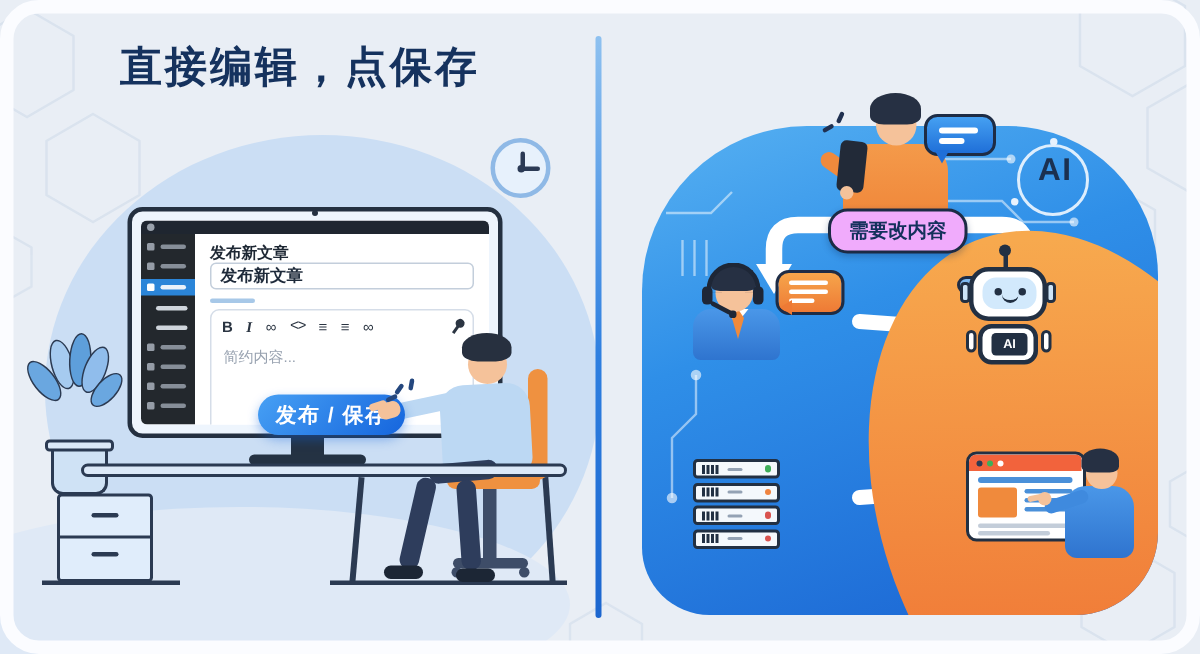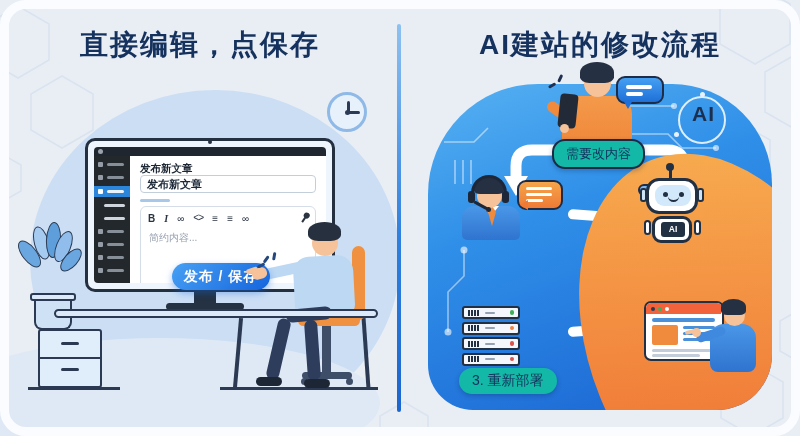--- a/index.html
+++ b/index.html
@@ -113,21 +113,21 @@
   .p2-phone{left:559px;top:94px;width:18px;height:34px;background:#222a38;border-radius:4px;transform:rotate(6deg);z-index:5;}
   .p2-hand{left:560px;top:124px;width:9px;height:9px;background:#f5c29a;border-radius:50%;z-index:6;}
   .p2-spark{width:8px;height:2.5px;background:#203050;border-radius:2px;z-index:5;}
   .ps1{left:548px;top:84px;transform:rotate(-30deg);} .ps2{left:556px;top:77px;transform:rotate(-65deg);}
   .bubble-blue{left:616px;top:76px;width:48px;height:28px;background:linear-gradient(180deg,#45a0f2,#1f6fd8);
                border:2.5px solid #1e2c45;border-radius:9px;z-index:5;}
   .bubble-blue .l1{left:8px;top:7px;width:26px;height:3.5px;background:#fff;border-radius:2px;}
   .bubble-blue .l2{left:8px;top:14px;width:17px;height:3.5px;background:#fff;border-radius:2px;}
   .bubble-blue .tail{left:5px;top:22px;width:0;height:0;border:5px solid transparent;border-top:9px solid #1f6fd8;}
 
-  .pill{background:#14b8a6;color:#14315c;font-weight:400;border-radius:15px;z-index:6;white-space:nowrap;
+  .pill{background:#f0abfc;color:#14315c;font-weight:700;border-radius:15px;z-index:6;white-space:nowrap;
         box-shadow:0 2px 5px rgba(10,40,90,.3);}
   .trigger{left:552px;top:139px;font-size:13px;padding:4px 12px;border:2px solid #1c2b45;border-radius:13px;}
   .step{font-size:14px;padding:4px 13px;}
   .st1{left:459px;top:237px;} .st2{left:641px;top:237px;} .st3{left:459px;top:368px;} .st4{left:636px;top:368px;}
 
   .p3-suit{left:462px;top:206px;width:58px;height:34px;background:linear-gradient(180deg,#4a97e8,#2f74cf);border-radius:12px 12px 5px 5px;z-index:3;}
   .p3-suit .collar{left:21px;top:0;width:0;height:0;border-left:8px solid transparent;border-right:8px solid transparent;border-top:10px solid #fff;}
   .p3-tie{left:488px;top:206px;width:8px;height:20px;background:#f08a3c;clip-path:polygon(50% 0,100% 30%,50% 100%,0 30%);z-index:4;}
   .p3-head{left:477px;top:183px;width:25px;height:25px;background:#f5c29a;border-radius:50%;z-index:4;}
   .p3-hair{left:474px;top:177px;width:30px;height:17px;background:#263043;border-radius:50% 50% 20% 20%;z-index:5;}
@@ -202,21 +202,20 @@
       <polygon points="140,388 175,408 175,448 140,468 105,448 105,408"></polygon>
       <polygon points="216,368 242,383 242,413 216,428 190,413 190,383"></polygon>
       <polygon points="404,402 428,416 428,444 404,458 380,444 380,416"></polygon>
       <polygon points="752,364 783,382 783,418 752,436 721,418 721,382"></polygon>
       <polygon points="806,306 832,321 832,351 806,366 780,351 780,321"></polygon>
     </g>
   </svg>
 
   <div class="divider"></div>
   <div class="big-title t-left">直接编辑，点保存</div>
-  <div class="big-title t-right">AI建站的修改流程</div>
 
   
   <div class="left-blob"></div>
   <div class="left-wave"></div>
   <div class="clock">
       <i class="hh"></i>
       <i class="mh"></i>
       <i class="cc"></i>
     </div>
 
@@ -472,21 +471,20 @@
         <i class="grille"></i>
         <i class="grille"></i>
         <i class="grille"></i>
         <i class="grille"></i>
         <i class="srv-dash"></i>
         <i class="led" style="background:#d9534f"></i>
       </div>
   </div>
 
   
-  <div class="pill step st3">3. 重新部署</div>
 
   <div class="browser">
     <i class="br-top"></i>
     <i class="br-dot bd1"></i>
       <i class="br-dot bd2"></i>
       <i class="br-dot bd3"></i>
     <i class="br-line1"></i>
       <i class="br-hero"></i>
     <i class="br-s1"></i>
       <i class="br-s2"></i>

